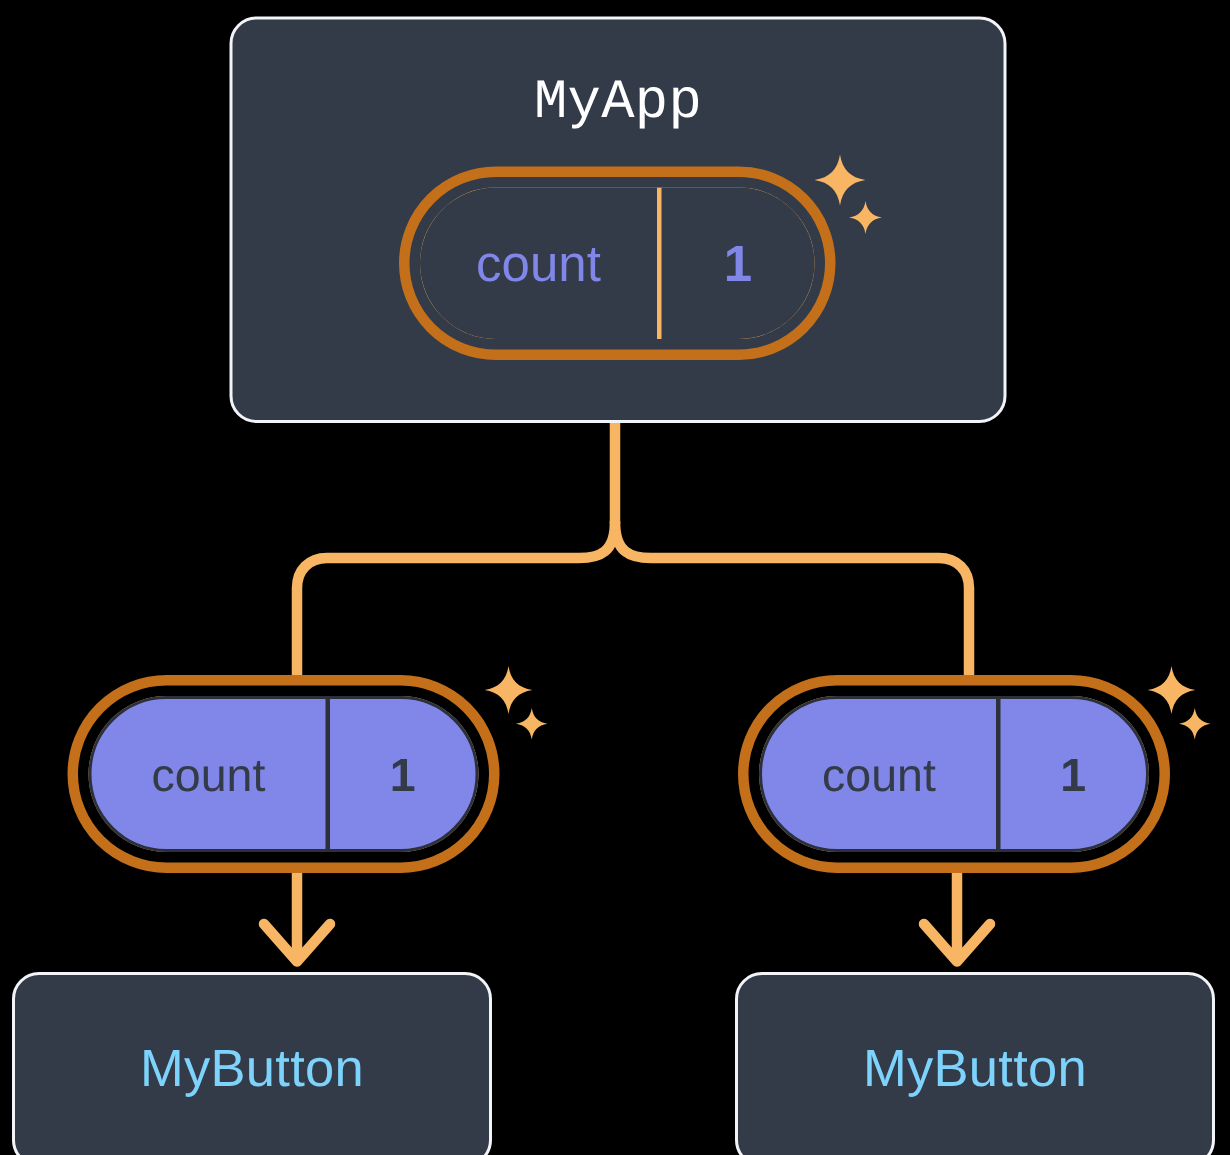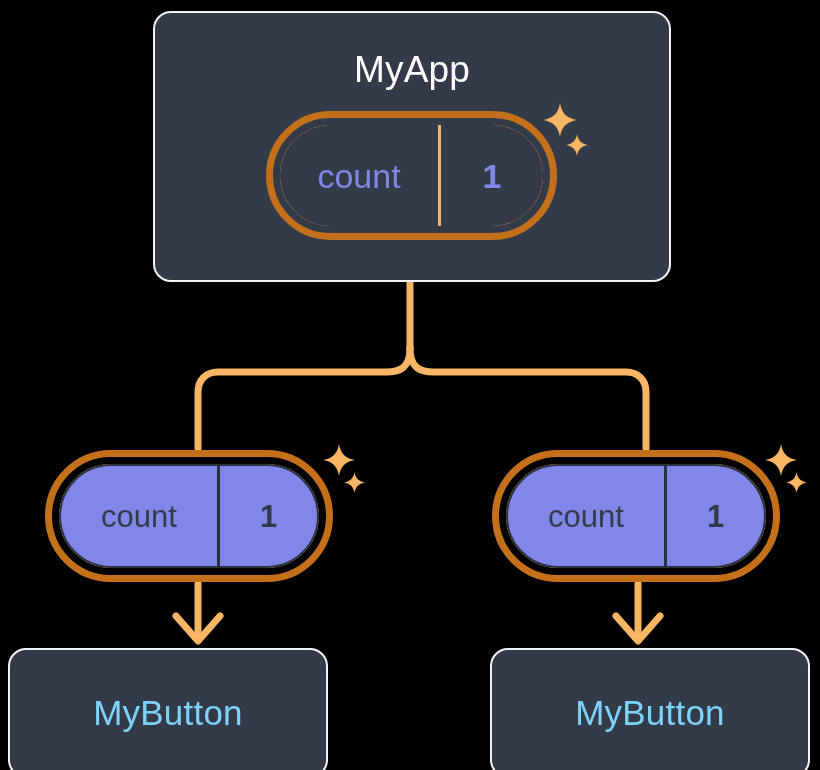--- a/index.html
+++ b/index.html
@@ -43,20 +43,21 @@
     position: absolute;
     left: 0;
     right: 0;
     top: 38px;
     text-align: center;
     font-size: 37px;
     font-weight: 400;
     letter-spacing: 0.2px;
     color: #FFFFFF;
     line-height: 1;
+    font-family: Liberation Mono, monospace;
   }
   .leaf-card {
     height: 130px;
     display: flex;
     align-items: center;
     justify-content: center;
     font-size: 35px;
     letter-spacing: 0.2px;
   }
   .leaf-left  { left: 8px;   top: 648px; width: 320px; }

